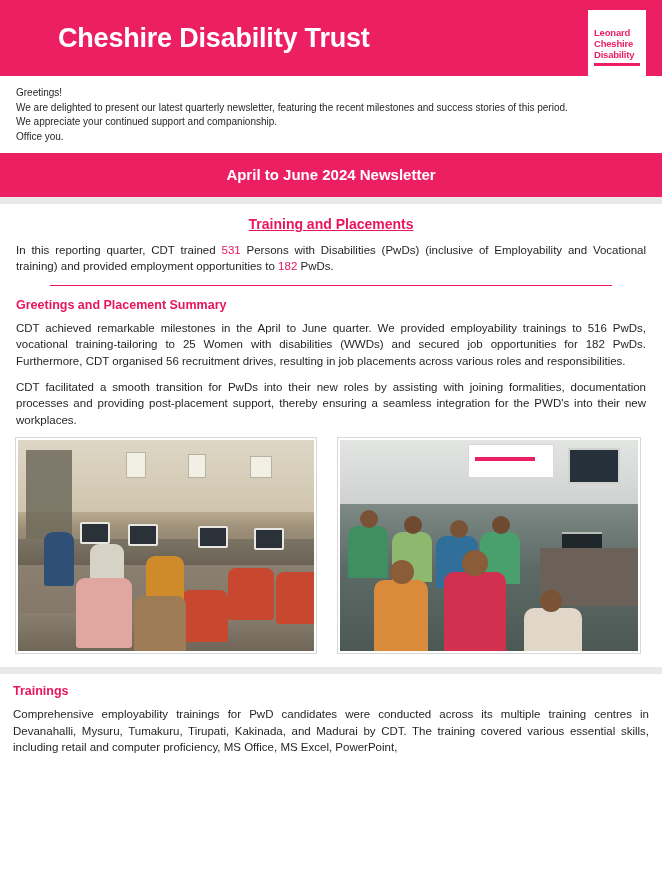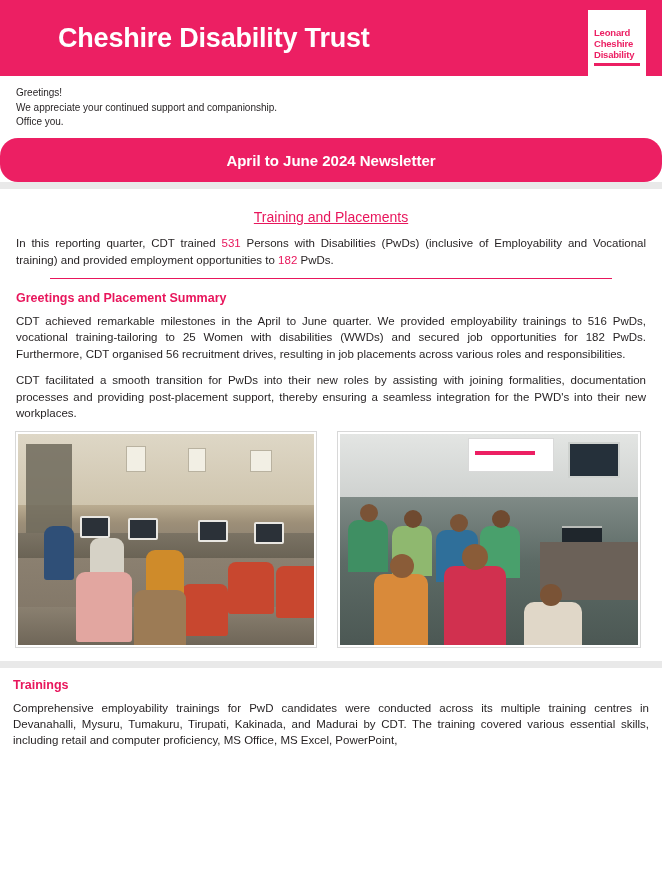--- a/index.html
+++ b/index.html
@@ -75,44 +75,43 @@
   }
   .greeting div { white-space: normal; }
 
   
   .banner {
     background: #ec1f63;
     height: 44px;
     display: flex;
     align-items: center;
     justify-content: center;
-    border-radius: 18px;
   }
   .banner-text {
     color: #ffffff;
     font-size: 15px;
     font-weight: bold;
   }
 
   .divider-grey {
     height: 7px;
     background: #e9e9e9;
   }
 
   
   .content {
     padding: 10px 16px 0 16px;
   }
   .section-title {
     text-align: center;
     color: #e8165c;
     font-size: 14px;
-    font-weight: normal;
+    font-weight: bold;
     text-decoration: underline;
-    margin: 10px 0 10px 0;
+    margin: 2px 0 10px 0;
   }
   p.body-text {
     font-size: 11.5px;
     line-height: 1.43;
     text-align: justify;
     margin: 0 0 10px 0;
   }
   .hl {
     color: #e8165c;
     font-weight: normal;
@@ -235,20 +234,21 @@
     <div class="logo-box">
       <div class="logo-line">Leonard</div>
       <div class="logo-line">Cheshire</div>
       <div class="logo-line">Disability</div>
       <div class="logo-underline"></div>
     </div>
   </div>
 
   <div class="greeting">
     <div>Greetings!</div>
+    <div>We are delighted to present our latest quarterly newsletter, featuring the recent milestones and success stories of this period.</div>
     <div>We appreciate your continued support and companionship.</div>
     <div>Office you.</div>
   </div>
 
   <div class="banner">
     <div class="banner-text">April to June 2024 Newsletter</div>
   </div>
 
   <div class="divider-grey"></div>
 

